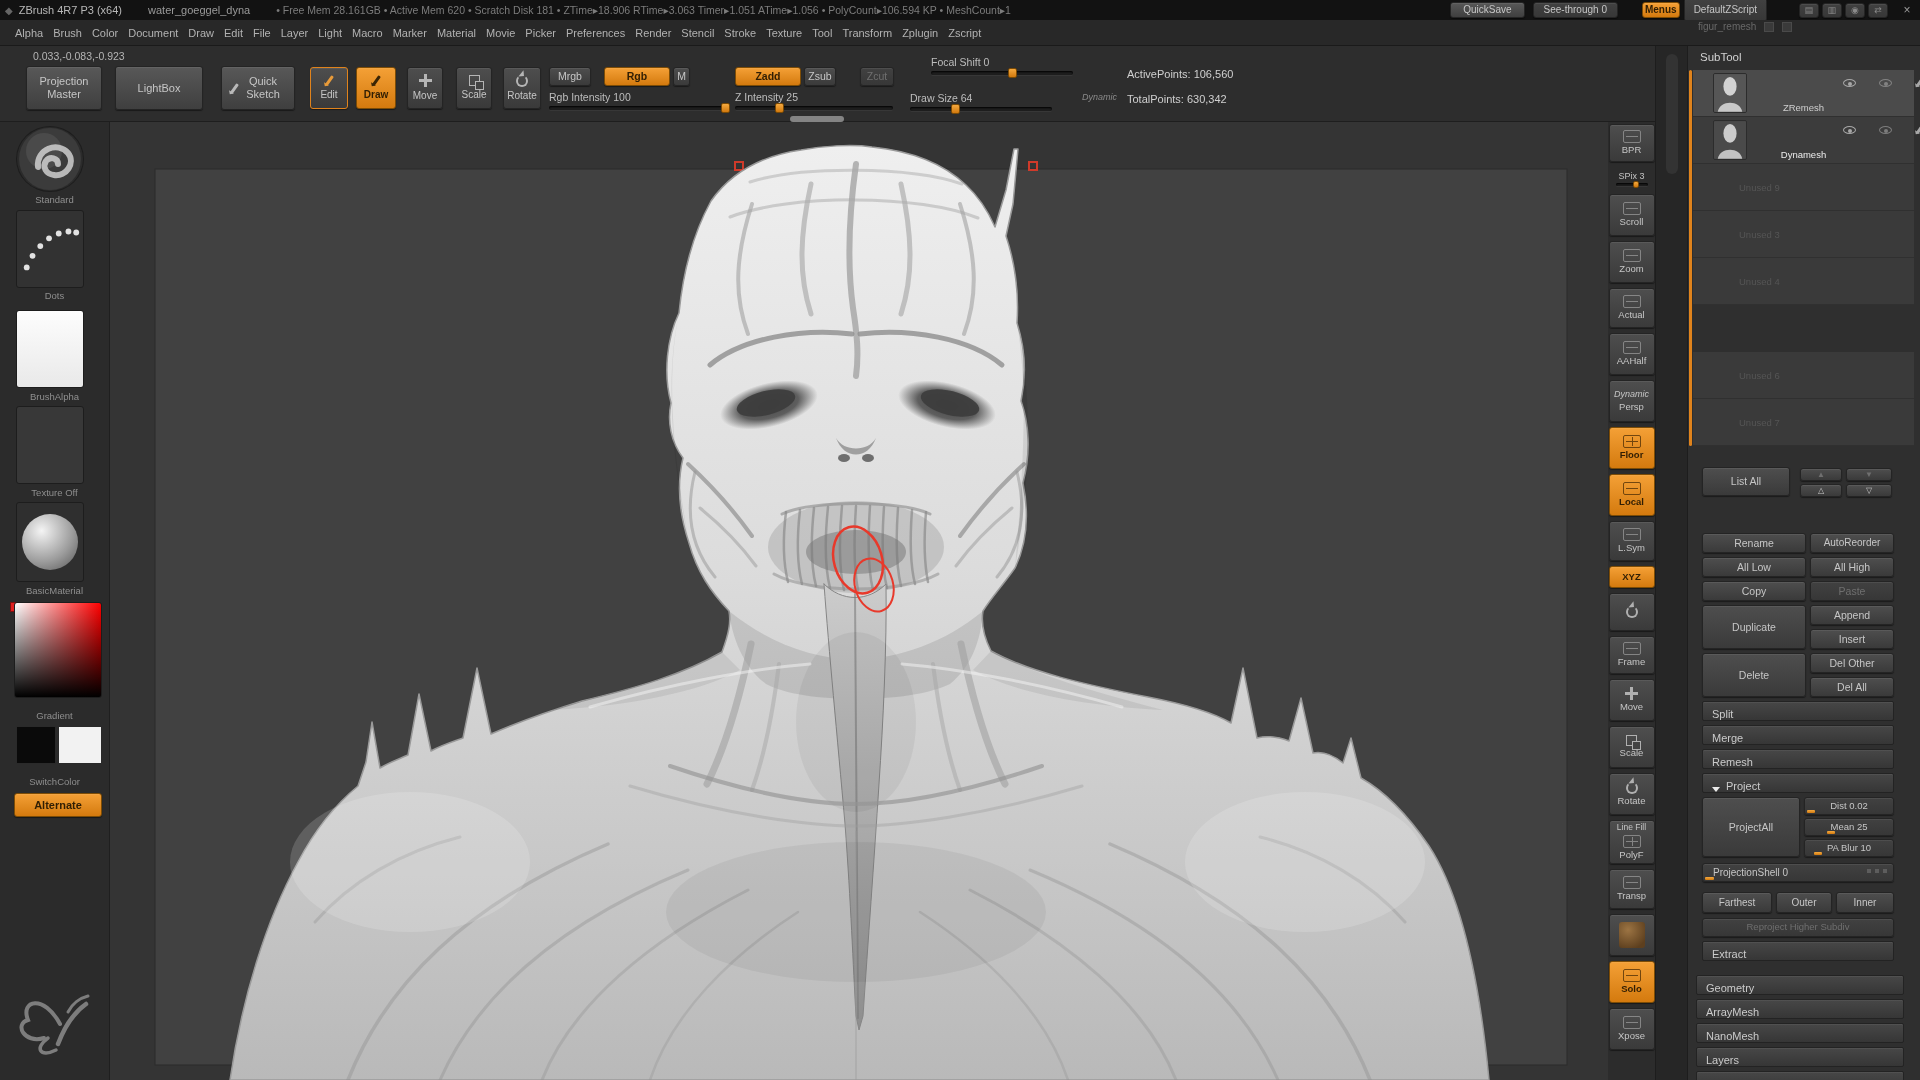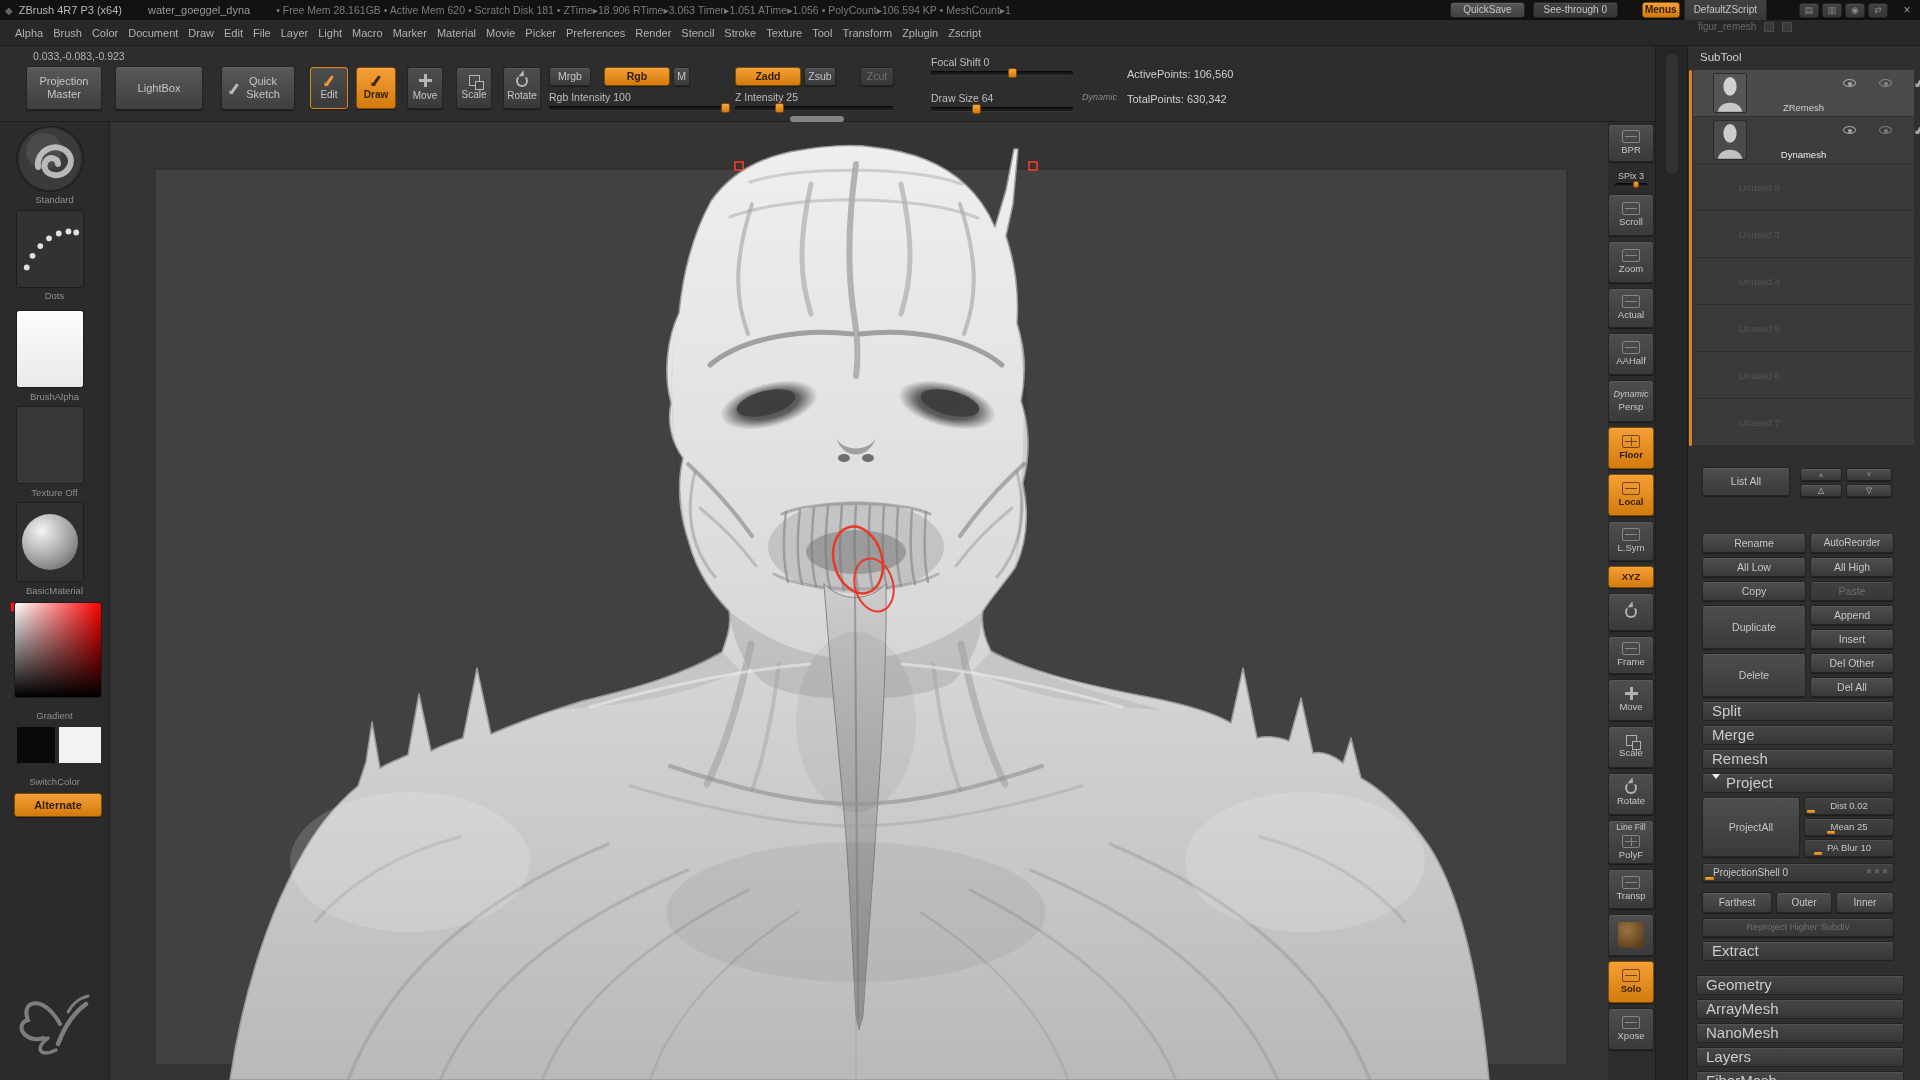--- a/index.html
+++ b/index.html
@@ -8,22 +8,22 @@
   .abs{position:absolute}
   .btn{display:flex;align-items:center;justify-content:center;background:linear-gradient(#4e4e4e,#3a3a3a);
        border:1px solid #242424;border-radius:3px;color:#c6c6c6;text-align:center;line-height:1.15;
        box-shadow:inset 0 1px 0 rgba(255,255,255,.07),0 1px 1px rgba(0,0,0,.45)}
   .btn.bigbtn{background:linear-gradient(#585858,#3f3f3f);font-size:11px}
   .btn.orange{background:linear-gradient(#f4a036,#d47a0e);color:#301e04;border-color:#7d4c05;font-weight:bold}
   .btn.outline-orange{border:1px solid #e0831c}
   .btn.dim{color:#6f6f6f}
   .btn.flat{background:linear-gradient(#414141,#373737)}
   .col{flex-direction:column;gap:3px}
-  .sechead{display:flex;align-items:flex-start;padding-left:9px;background:linear-gradient(#474747,#363636);
-           border:1px solid #232323;border-radius:2px;color:#cbcbcb;font-size:15px;
+  .sechead{display:flex;align-items:flex-end;padding-left:9px;background:linear-gradient(#474747,#363636);
+           border:1px solid #232323;border-radius:2px;color:#cbcbcb;font-size:11px;
            box-shadow:inset 0 1px 0 rgba(255,255,255,.06)}
   .track{position:relative;height:4px;background:#1f1f1f;border-radius:2px;
          box-shadow:inset 0 1px 2px #000,0 1px 0 rgba(255,255,255,.05)}
   .handle{position:absolute;top:-3px;width:9px;height:10px;background:linear-gradient(#f5a93f,#d1790e);
           border:1px solid #7a4a05;border-radius:2px}
   .lbl{color:#bdbdbd}
   .thumb-label{position:absolute;width:100%;text-align:center;font-size:9.5px;color:#8f8f8f}
   
   .icon-pen{display:inline-block;width:3px;height:11px;background:currentColor;transform:rotate(35deg);border-radius:1px;position:relative}
   .icon-pen::after{content:'';position:absolute;bottom:-5px;left:-2px;border:3px solid transparent;border-top-color:currentColor}
@@ -42,21 +42,21 @@
   .btn.orange .ric,.btn.orange .ric::before{border-color:#4a2c05}
   .btn.orange .ric::after{border-top-color:#4a2c05}
   .opened-marker{width:0;height:0;border-left:4px solid transparent;border-right:4px solid transparent;border-top:5px solid #eaeaea;margin-right:6px}
   
   #titlebar{position:absolute;left:0;top:0;width:1920px;height:20px;background:#121212;display:flex;align-items:center;color:#8f8f8f;font-size:11px}
   #menubar{position:absolute;left:0;top:20px;width:1920px;height:26px;background:#282828;border-bottom:1px solid #1a1a1a;display:flex;align-items:center;gap:10px;padding-left:15px;font-size:11px;color:#b2b2b2}
   #menubar span{cursor:default}
   #topshelf{position:absolute;left:0;top:46px;width:1658px;height:76px;background:#2d2d2d;border-bottom:1px solid #1e1e1e}
   #leftpalette{position:absolute;left:0;top:122px;width:110px;height:958px;background:#2b2b2b;border-right:1px solid #1f1f1f}
   #canvas{position:absolute;left:110px;top: 122px;width:1500px;height:958px;background:#343434}
-  #rightstrip{position:absolute;left:1608px;top:122px;width:47px;height:958px;background:#2c2c2c;display:flex;flex-direction:column;align-items:flex-start;gap:5px;padding-top:2px}
+  #rightstrip{position:absolute;left:1608px;top:122px;width:47px;height:958px;background:#2c2c2c;display:flex;flex-direction:column;align-items:center;gap:5px;padding-top:2px}
   .rsbtn{width:46px;display:flex;flex-direction:column;align-items:center;justify-content:center;gap:2px;font-size:9.5px;flex:none}
   #scrollcol{position:absolute;left:1655px;top:46px;width:33px;height:1034px;background:#262626;border-left:1px solid #1d1d1d;border-right:1px solid #1d1d1d}
   #subtool{position:absolute;left:1688px;top:46px;width:232px;height:1034px;background:#2f2f2f;overflow:hidden}
   .strow{position:absolute;left:5px;width:221px;height:47px;border-bottom:1px solid #303030;background:#3a3a3a}
   .miniul{position:absolute;bottom:1px;height:3px;background:linear-gradient(#f5a93f,#d1790e);border-radius:1px}
 </style>
 </head>
 <body>
 
 <div id="app">
@@ -158,21 +158,21 @@
           <div class="handle" style="left:25%"></div>
         </div>
     </div>
 
     <div class="abs" style="left:931px;top:10px;width:142px">
       <div class="lbl" style="font-size:10.5px;margin-bottom:3px">Focal Shift 0</div>
       <div class="track">
           <div class="handle" style="left:54%"></div>
         </div>
     </div>
-    <div class="abs" style="left:931px;top:46px;width:142px">
+    <div class="abs" style="left:910px;top:46px;width:142px">
       <div class="lbl" style="font-size:10.5px;margin-bottom:3px">Draw Size 64</div>
       <div class="track">
           <div class="handle" style="left:29%"></div>
         </div>
     </div>
     <div class="abs" style="left:1082px;top:46px;font-size:9px;font-style:italic;color:#8a8a8a">Dynamic</div>
 
     <div class="abs" style="left:1127px;top:22px;font-size:11px;color:#d0d0d0">ActivePoints: 106,560</div>
     <div class="abs" style="left:1127px;top:47px;font-size:11px;color:#d0d0d0">TotalPoints: 630,342</div>
 
@@ -465,23 +465,20 @@
 
     <div class="strow" style="top:118px;display:flex;align-items:center;padding-left:46px;font-size:9.5px;color:#555">
         <span>Unused 9</span>
       </div>
     <div class="strow" style="top:165px;display:flex;align-items:center;padding-left:46px;font-size:9.5px;color:#555">
         <span>Unused 3</span>
       </div>
     <div class="strow" style="top:212px;display:flex;align-items:center;padding-left:46px;font-size:9.5px;color:#555">
         <span>Unused 4</span>
       </div>
-    <div class="strow" style="top:259px;display:flex;align-items:center;padding-left:46px;font-size:9.5px;color:#555">
-        <span>Unused 5</span>
-      </div>
     <div class="strow" style="top:306px;display:flex;align-items:center;padding-left:46px;font-size:9.5px;color:#555">
         <span>Unused 6</span>
       </div>
     <div class="strow" style="top:353px;display:flex;align-items:center;padding-left:46px;font-size:9.5px;color:#555">
         <span>Unused 7</span>
       </div>
 
     <div class="abs btn" style="left:14px;top:421px;width:88px;height:29px;font-size:10.5px">List All</div>
     <div class="abs btn dim" style="left:112px;top:422px;width:42px;height:13px;font-size:8px">▲</div>
     <div class="abs btn dim" style="left:158px;top:422px;width:46px;height:13px;font-size:8px">▼</div>

